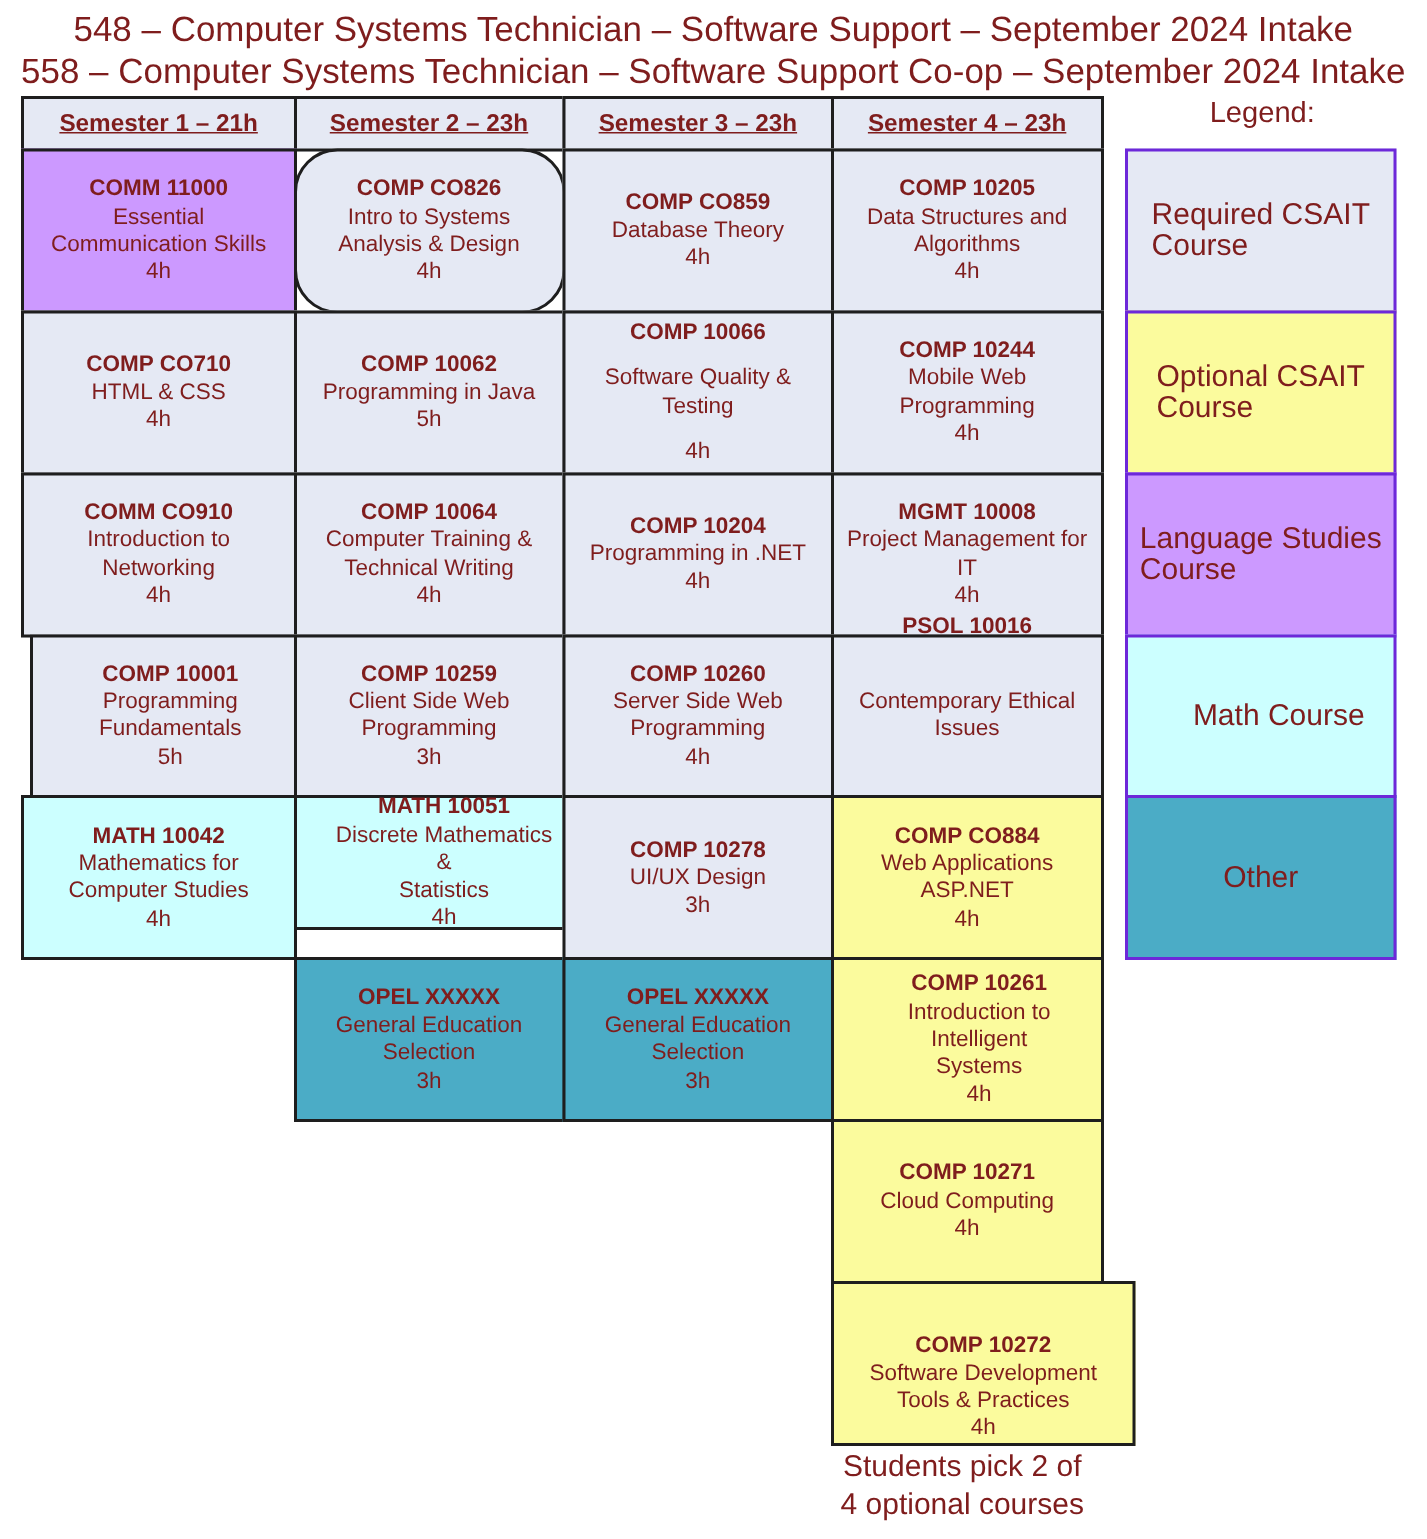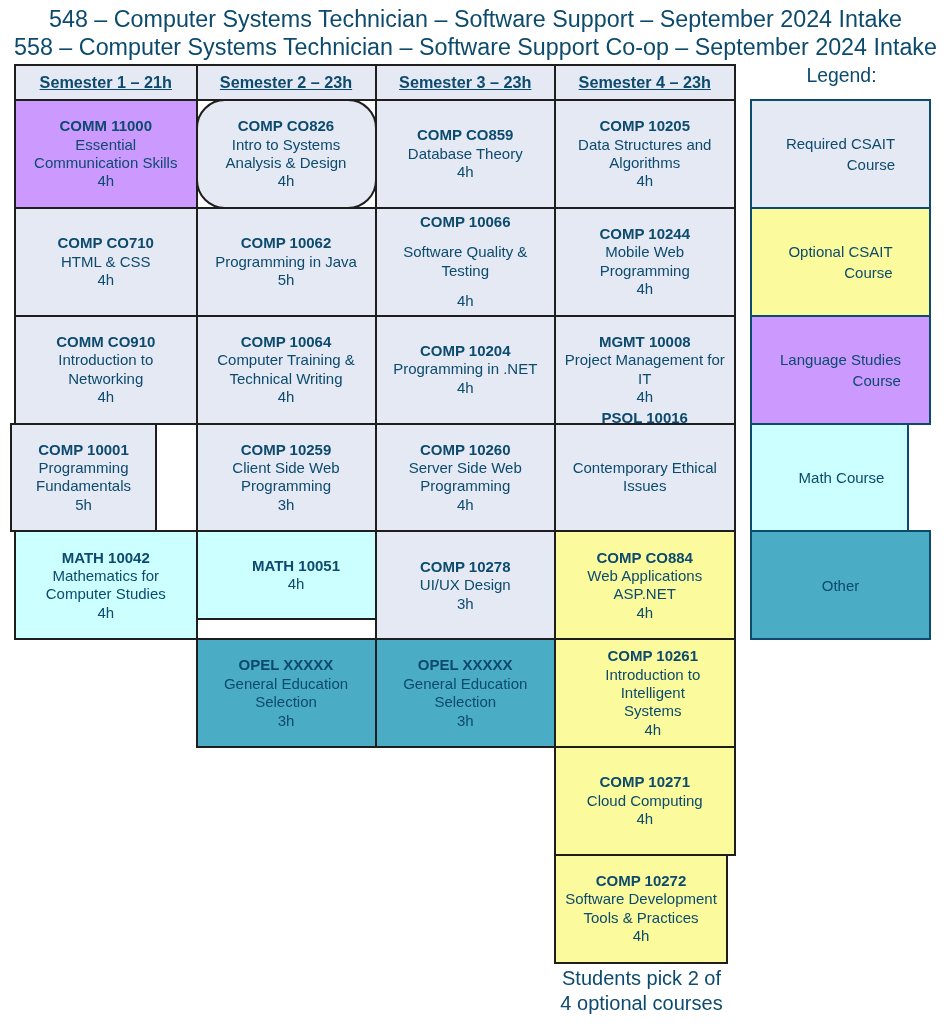--- a/index.html
+++ b/index.html
@@ -6,21 +6,21 @@
     margin: 0;
     padding: 0;
     background: #ffffff;
   }
   #page {
     position: relative;
     width: 951px;
     height: 1026px;
     background: #ffffff;
     font-family: "Liberation Sans", sans-serif;
-    color: #0c4a6e;
+    color: #7f1d1d;
     overflow: hidden;
   }
   #title-block {
     position: absolute;
     left: 0;
     top: 4.8px;
     width: 951px;
     text-align: center;
     font-size: 23.3px;
     line-height: 28px;
@@ -51,26 +51,26 @@
     left: 752px;
     top: 63px;
     width: 179px;
     text-align: center;
     font-size: 19.4px;
     line-height: 25px;
   }
   .legend-cell {
     position: absolute;
     box-sizing: border-box;
-    border: 2px solid #0c4a6e;
+    border: 2px solid #6d28d9;
     display: flex;
     align-items: center;
     justify-content: center;
-    text-align: right;
-    font-size: 15px;
+    text-align: left;
+    font-size: 20px;
     line-height: 21px;
     white-space: pre-line;
   }
   #footnote {
     position: absolute;
     left: 541px;
     top: 966px;
     width: 201px;
     text-align: center;
     font-size: 20px;
@@ -102,21 +102,21 @@
     <div class="code">COMP CO710</div>
     <div class="name">HTML &amp; CSS</div>
     <div class="hours">4h</div>
   </div>
       <div class="cell" style="left: 14px; top: 314.7px; width: 183.5px; height: 109.85px; background: rgb(229, 233, 244);">
     <div class="code">COMM CO910</div>
     <div class="name">Introduction to
 Networking</div>
     <div class="hours">4h</div>
   </div>
-      <div class="cell" style="left: 10px; top: 422.55px; width: 147px; height: 109.85px; background: rgb(229, 233, 244);">
+      <div class="cell" style="left: 20px; top: 422.55px; width: 187px; height: 109.85px; background: rgb(229, 233, 244);">
     <div class="code">COMP 10001</div>
     <div class="name">Programming
 Fundamentals</div>
     <div class="hours">5h</div>
   </div>
       <div class="cell" style="left: 14px; top: 530.4px; width: 183.5px; height: 109.85px; background: rgb(204, 255, 255);">
     <div class="code">MATH 10042</div>
     <div class="name">Mathematics for
 Computer Studies</div>
     <div class="hours">4h</div>
@@ -139,20 +139,22 @@
     <div class="hours">4h</div>
   </div>
       <div class="cell" style="left: 195.5px; top: 422.55px; width: 181px; height: 109.85px; background: rgb(229, 233, 244);">
     <div class="code">COMP 10259</div>
     <div class="name">Client Side Web
 Programming</div>
     <div class="hours">3h</div>
   </div>
       <div class="cell" style="left: 195.5px; top: 530.4px; width: 181px; height: 90px; background: rgb(204, 255, 255); padding-left: 20px;">
     <div class="code">MATH 10051</div>
+    <div class="name">Discrete Mathematics &amp;
+Statistics</div>
     <div class="hours">4h</div>
   </div>
       <div class="cell" style="left: 195.5px; top: 638.25px; width: 181px; height: 109.85px; background: rgb(75, 172, 198);">
     <div class="code">OPEL XXXXX</div>
     <div class="name">General Education
 Selection</div>
     <div class="hours">3h</div>
   </div>
       <div class="cell" style="left: 374.5px; top: 99px; width: 181.5px; height: 109.85px; background: rgb(229, 233, 244);">
     <div class="code">COMP CO859</div>
@@ -221,35 +223,35 @@
     <div class="code">COMP 10261</div>
     <div class="name">Introduction to Intelligent
 Systems</div>
     <div class="hours">4h</div>
   </div>
       <div class="cell" style="left: 554px; top: 746.1px; width: 181.5px; height: 109.85px; background: rgb(251, 251, 157);">
     <div class="code">COMP 10271</div>
     <div class="name">Cloud Computing</div>
     <div class="hours">4h</div>
   </div>
-      <div class="cell" style="left: 554px; top: 853.95px; width: 174px; height: 109.85px; background: rgb(251, 251, 157);">
+      <div class="cell" style="left: 554px; top: 853.95px; width: 203px; height: 109.85px; background: rgb(251, 251, 157); justify-content: flex-end;">
     <div class="code">COMP 10272</div>
     <div class="name">Software Development
 Tools &amp; Practices</div>
     <div class="hours">4h</div>
   </div>
     </div>
 
   <div id="legend-title">Legend:</div>
   <div id="legend">
       <div class="legend-cell" style="left: 750px; top: 99px; width: 181px; height: 109.85px; background: rgb(229, 233, 244);">Required CSAIT
 Course</div>
       <div class="legend-cell" style="left: 750px; top: 206.85px; width: 181px; height: 109.85px; background: rgb(251, 251, 157);">Optional CSAIT
 Course</div>
       <div class="legend-cell" style="left: 750px; top: 314.7px; width: 181px; height: 109.85px; background: rgb(204, 153, 255);">Language Studies
 Course</div>
-      <div class="legend-cell" style="left: 750px; top: 422.55px; width: 159px; height: 109.85px; background: rgb(204, 255, 255); padding-left: 24px;">Math Course</div>
+      <div class="legend-cell" style="left: 750px; top: 422.55px; width: 181px; height: 109.85px; background: rgb(204, 255, 255); padding-left: 24px;">Math Course</div>
       <div class="legend-cell" style="left: 750px; top: 530.4px; width: 181px; height: 109.85px; background: rgb(75, 172, 198);">Other</div>
     </div>
 
   <div id="footnote">Students pick 2 of
 4 optional courses</div>
 </div>
 
 </body></html>

